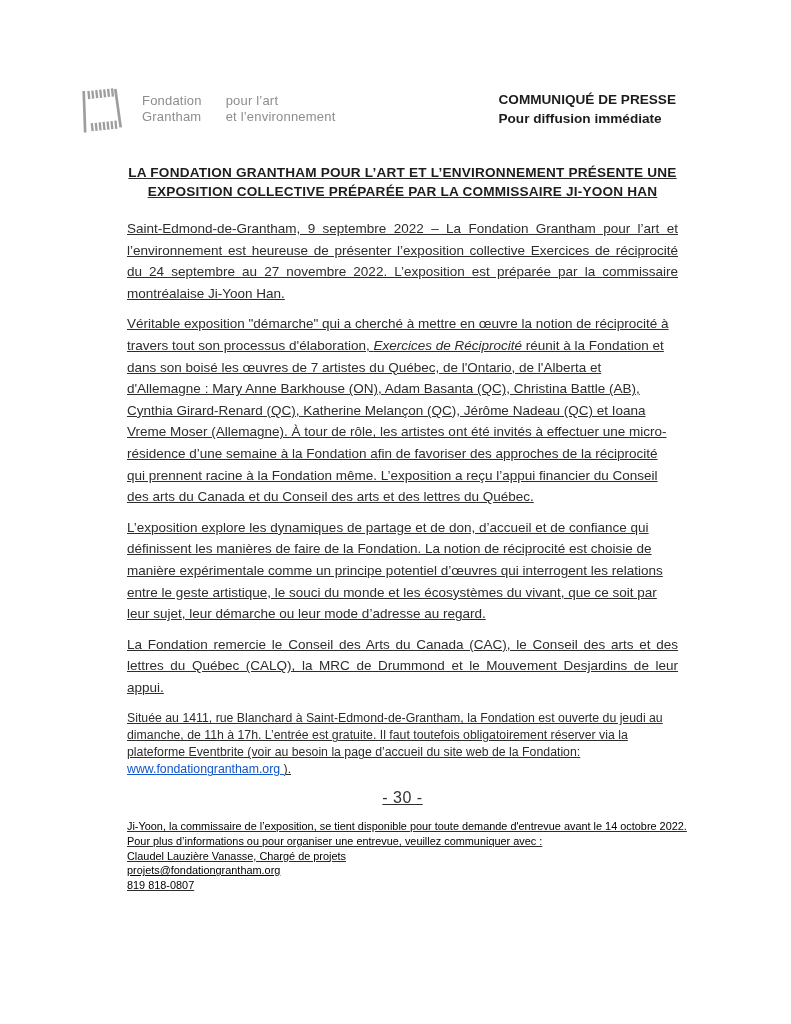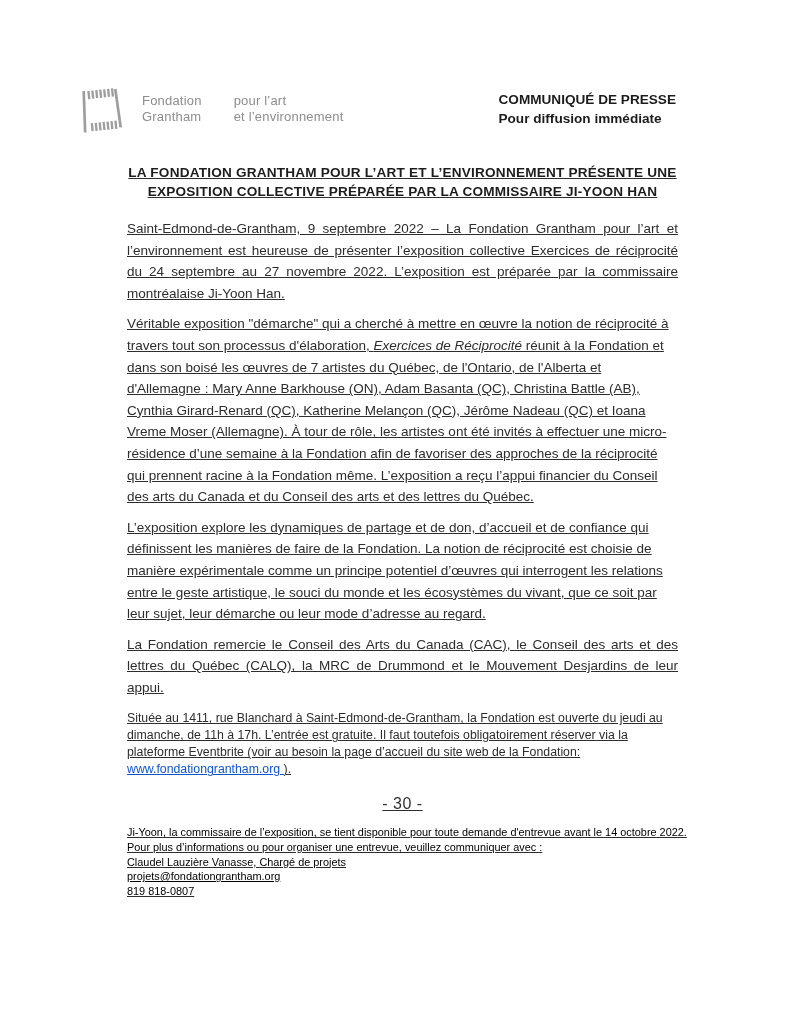--- a/index.html
+++ b/index.html
@@ -23,21 +23,21 @@
   }
   .logo-mark { width: 54px; height: 52px; flex: 0 0 auto; }
   .logo-text {
     margin-left: 14px;
     margin-top: 9px;
     font-size: 13px;
     line-height: 16px;
     color: #8d8d8d;
     letter-spacing: 0.2px;
   }
-  .logo-tagline { margin-left: 32px; }
+  .logo-tagline { margin-left: 24px; }
 
   .press-block {
     position: absolute;
     right: 115px;
     top: 91px;
     text-align: left;
     font-weight: 700;
     color: #1c1c1c;
     font-size: 13.6px;
     line-height: 18.5px;
@@ -64,21 +64,21 @@
     font-size: 13.5px;
     line-height: 21.6px;
     margin: 0 0 9px 0;
     color: #2d2d2d;
   }
   .para.justify { text-align: justify; }
   .para.small {
     font-size: 12.3px;
     line-height: 17px;
     margin-top: 12px;
-    margin-bottom: 17px;
+    margin-bottom: 11px;
   }
   .seg-italic { font-style: italic; }
   .seg-underline { text-decoration: underline; color: #2d2d2d; }
   .seg-link { text-decoration: underline; color: #1155cc; }
 
   .closing-mark {
     text-align: center;
     font-size: 16px;
     color: #333333;
     margin: 8px 0 12px 0;

